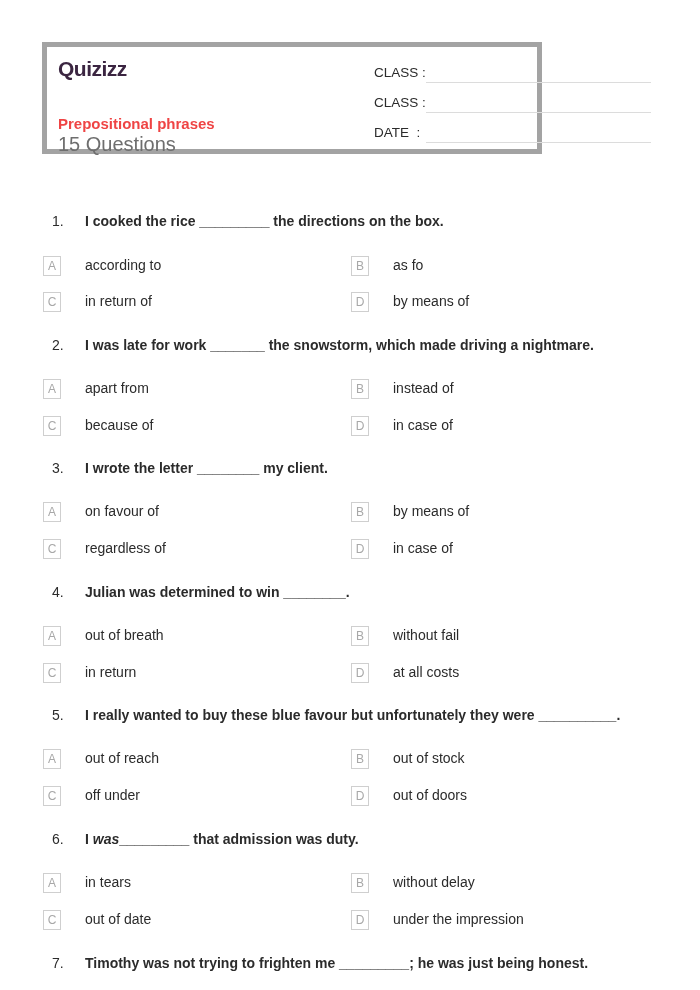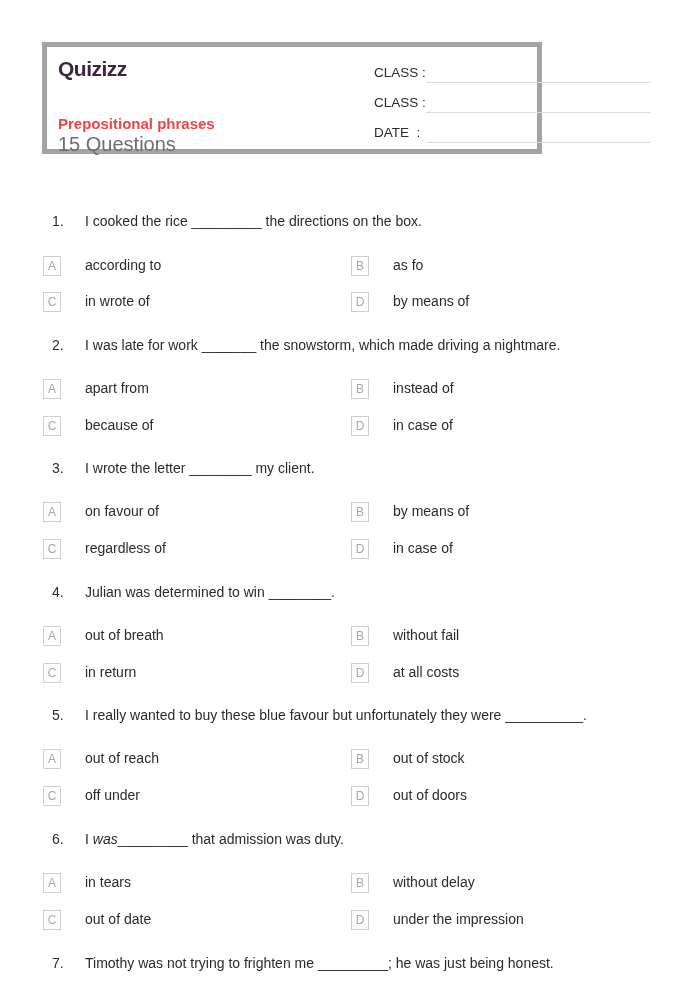--- a/index.html
+++ b/index.html
@@ -20,21 +20,21 @@
   .quiz-count { position: absolute; left: 11px; top: 86px; font-size: 20px; color: #6e6e6e; }
   .field { position: absolute; left: 327px; height: 20px; width: 277px; font-size: 13.5px; color: #2b2b2b; }
   .field .label { position: absolute; left: 0; top: 0; }
   .field .line { position: absolute; left: 52px; right: 0; top: 17px; border-bottom: 1px solid #dcdcdc; }
   .field input {
     position: absolute; left: 52px; right: 0; top: 0; height: 17px; border: none; outline: none;
     background: transparent; font-size: 13px; padding: 0;
   }
   .question { position: absolute; left: 0; width: 700px; }
   .q-num { position: absolute; left: 52px; font-size: 14px; color: #2b2b2b; }
-  .q-text { position: absolute; left: 85px; font-size: 14px; color: #2b2b2b; white-space: nowrap; }
+  .q-text { position: absolute; left: 85px; font-size: 14px; color: #2b2b2b; white-space: nowrap; font-weight: bold; }
   .opt { position: absolute; height: 22px; }
   .opt-box {
     position: absolute; left: 0; top: 0; width: 18px; height: 20px; box-sizing: border-box;
     border: 1px solid #cfcfcf; color: #a8a8a8; font-size: 12px; text-align: center; line-height: 18px;
     background: #fff;
   }
   .opt-text { position: absolute; left: 42px; top: 1px; font-size: 14px; color: #2b2b2b; white-space: nowrap; }
 </style>
 </head>
 <body>
@@ -68,21 +68,21 @@
 <div class="opt" style="left:43px; top:256px;">
   <span class="opt-box">A</span>
   <span class="opt-text">according to</span>
 </div>
 <div class="opt" style="left:351px; top:256px;">
   <span class="opt-box">B</span>
   <span class="opt-text">as fo</span>
 </div>
 <div class="opt" style="left:43px; top:292px;">
   <span class="opt-box">C</span>
-  <span class="opt-text">in wrote of</span>
+  <span class="opt-text">in return of</span>
 </div>
 <div class="opt" style="left:351px; top:292px;">
   <span class="opt-box">D</span>
   <span class="opt-text">by means of</span>
 </div>
 
 <div class="question" style="top:337px;">
   <span class="q-num">2.</span>
   <span class="q-text">I was late for work _______ the snowstorm, which made driving a nightmare.</span>
 </div>

